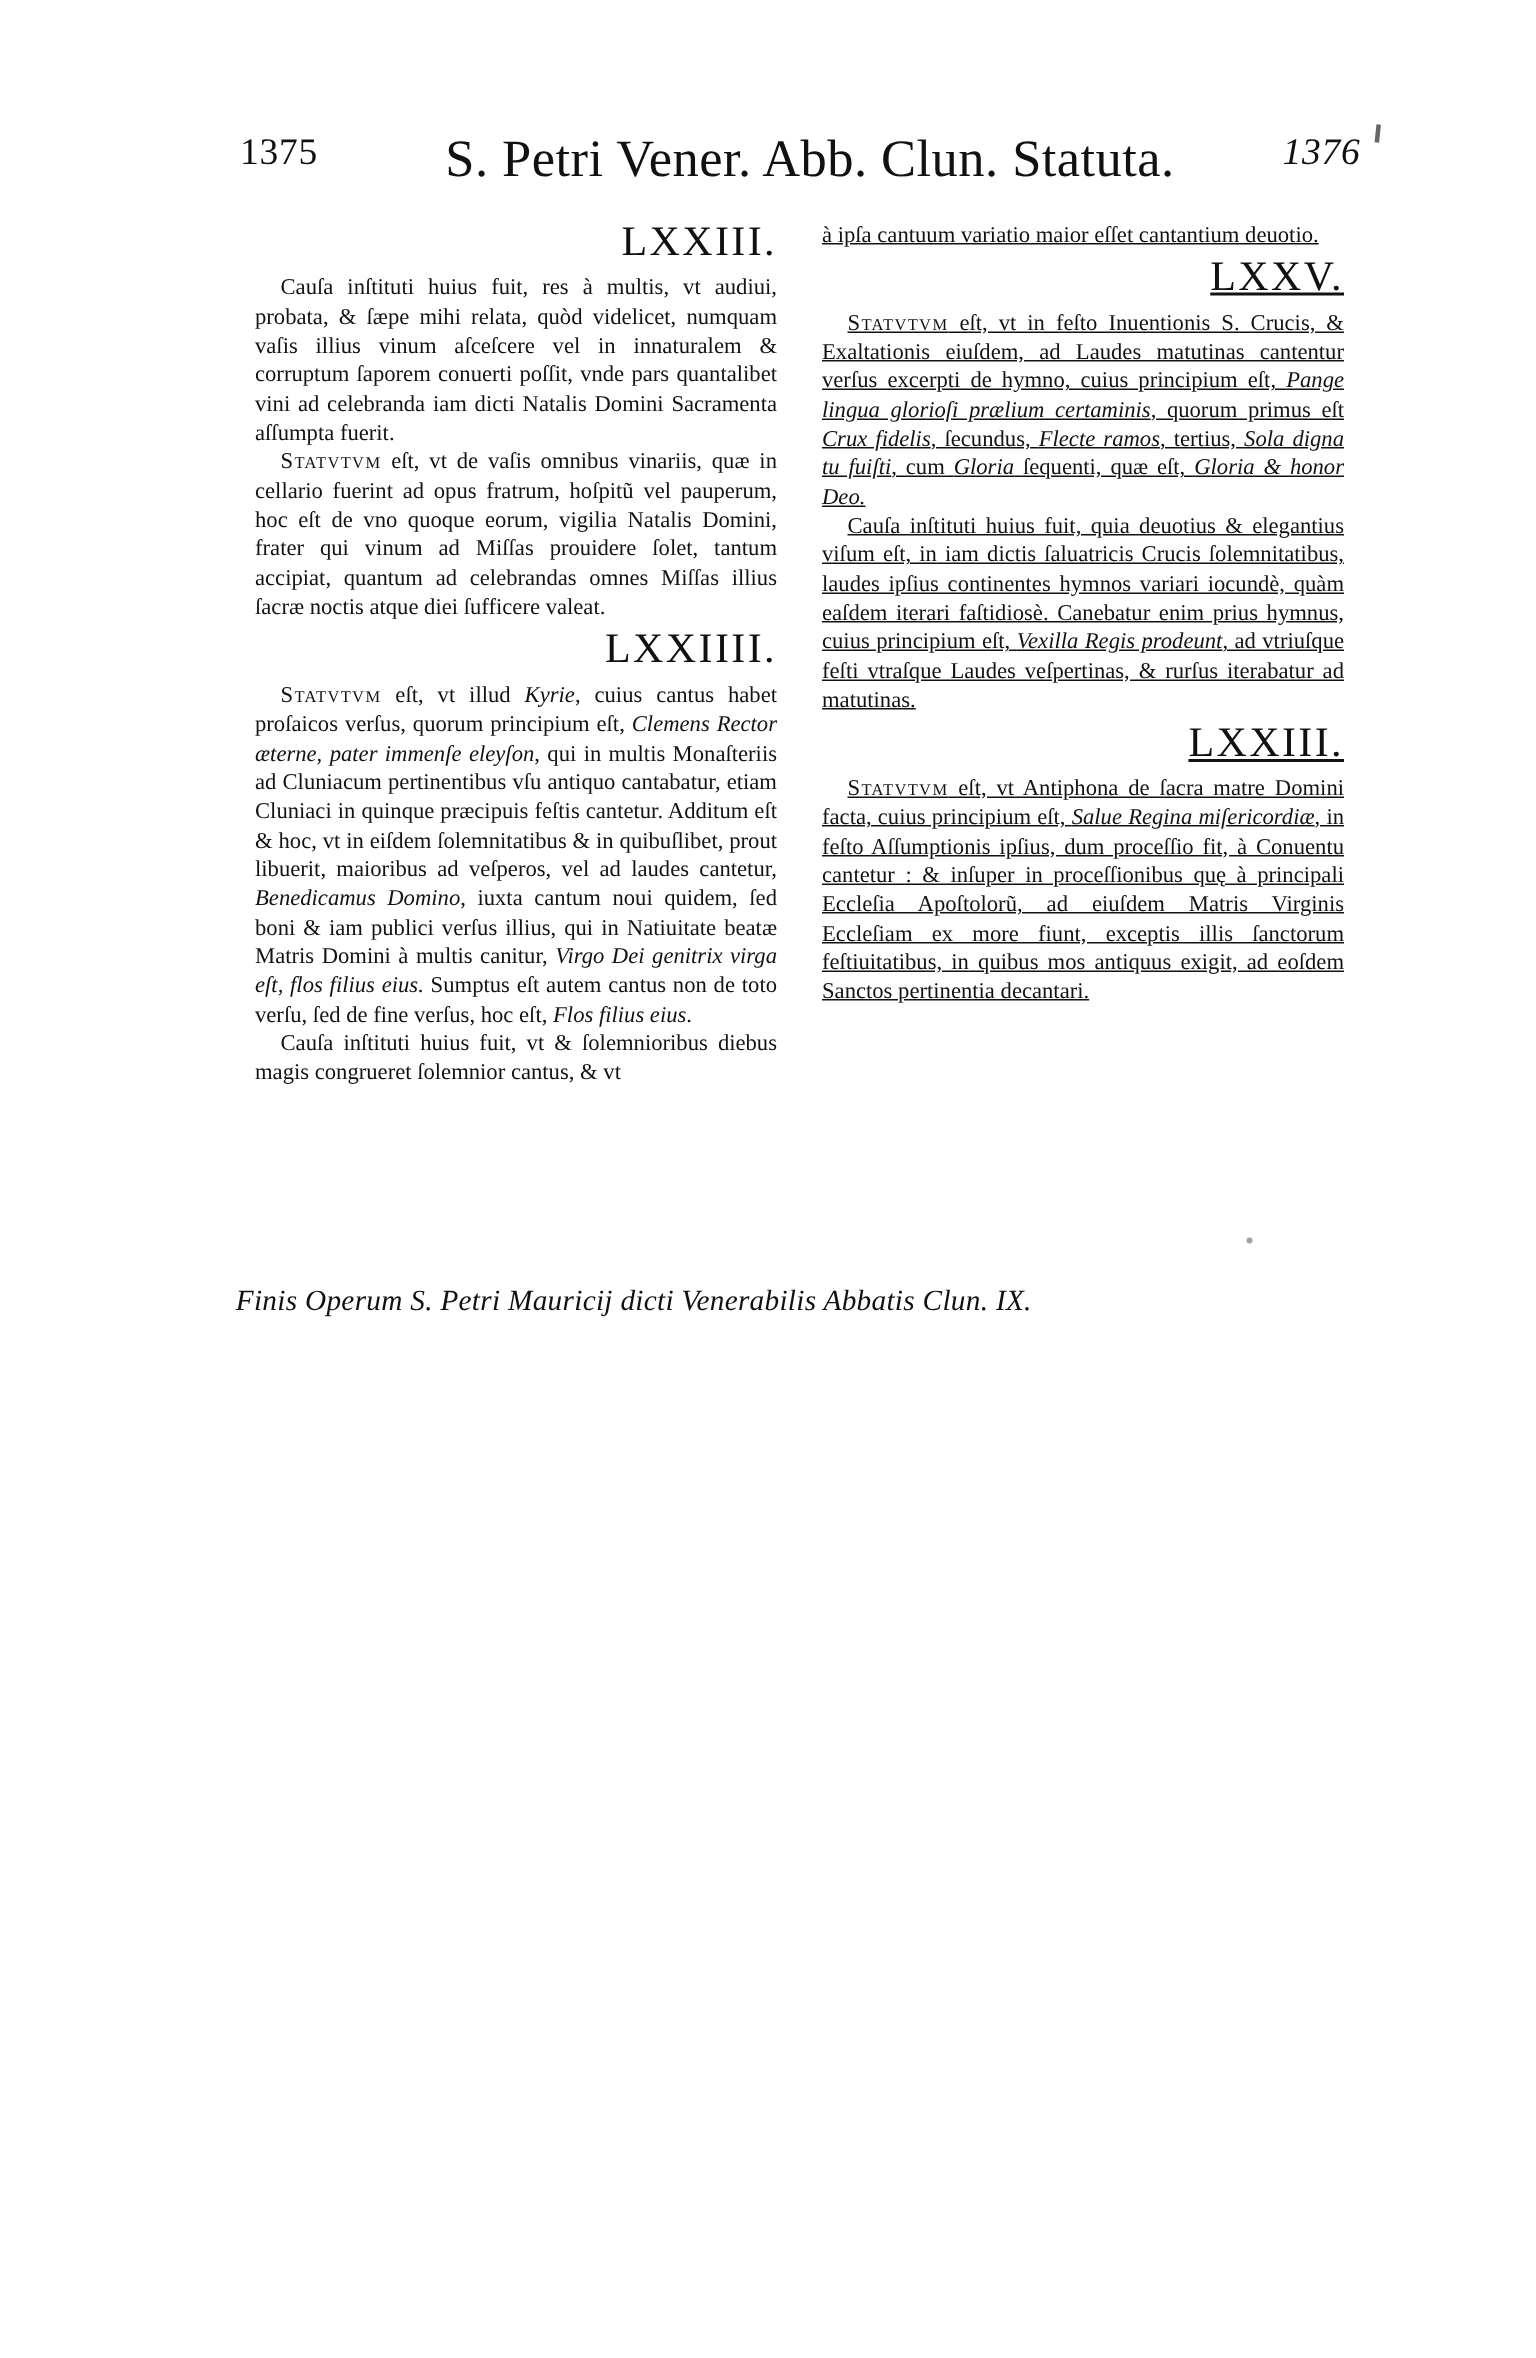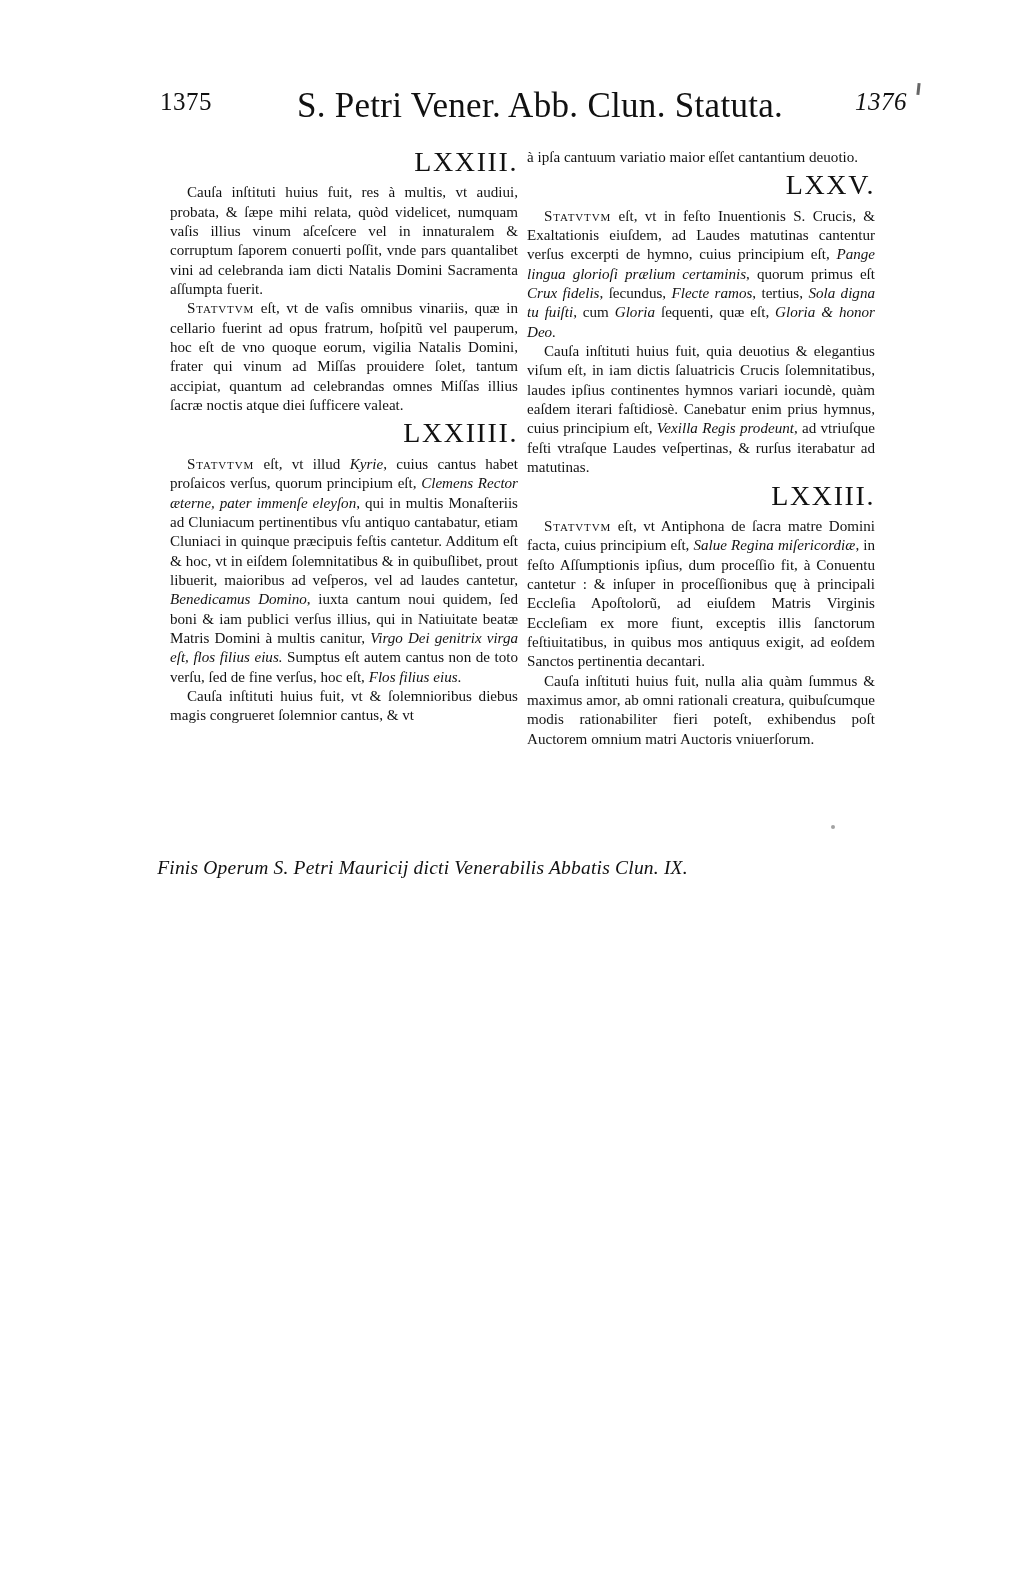--- a/index.html
+++ b/index.html
@@ -65,21 +65,21 @@
     top: 148px;
     width: 348px;
     font-size: 15.1px;
     line-height: 19.35px;
     text-align: justify;
     text-justify: inter-word;
     color: #121212;
     hyphens: manual;
   }
   .col-left  { left: 170px; }
-  .col-right { left: 527px; }
+  .col-right { left: 548px; text-decoration: underline; }
 
   .sec-head {
     text-align: right;
     font-size: 28px;
     letter-spacing: 1.6px;
     margin: 8px 0 12px 0;
     color: #111;
   }
   .col-left .sec-head:first-child { margin-top: 4px; }
 
@@ -152,21 +152,20 @@
     <div class="sec-head">LXXV.</div>
 
     <p><span class="smallcaps">Statvtvm</span> eſt, vt in feſto Inuentionis S. Crucis, &amp; Exaltationis eiuſdem, ad Laudes matutinas cantentur verſus excerpti de hymno, cuius principium eſt, <span class="ital">Pange lingua glorioſi prælium certaminis</span>, quorum primus eſt <span class="ital">Crux fidelis</span>, ſecundus, <span class="ital">Flecte ramos</span>, tertius, <span class="ital">Sola digna tu fuiſti</span>, cum <span class="ital">Gloria</span> ſequenti, quæ eſt, <span class="ital">Gloria &amp; honor Deo.</span></p>
 
     <p>Cauſa inſtituti huius fuit, quia deuotius &amp; elegantius viſum eſt, in iam dictis ſaluatricis Crucis ſolemnitatibus, laudes ipſius continentes hymnos variari iocundè, quàm eaſdem iterari faſtidiosè. Canebatur enim prius hymnus, cuius principium eſt, <span class="ital">Vexilla Regis prodeunt</span>, ad vtriuſque feſti vtraſque Laudes veſpertinas, &amp; rurſus iterabatur ad matutinas.</p>
 
     <div class="sec-head">LXXIII.</div>
 
     <p><span class="smallcaps">Statvtvm</span> eſt, vt Antiphona de ſacra matre Domini facta, cuius principium eſt, <span class="ital">Salue Regina miſericordiæ</span>, in feſto Aſſumptionis ipſius, dum proceſſio fit, à Conuentu cantetur : &amp; inſuper in proceſſionibus quę à principali Eccleſia Apoſtolorũ, ad eiuſdem Matris Virginis Eccleſiam ex more fiunt, exceptis illis ſanctorum feſtiuitatibus, in quibus mos antiquus exigit, ad eoſdem Sanctos pertinentia decantari.</p>
 
-    <p><span>Cauſa inſtituti huius fuit, nulla alia quàm ſummus &amp; maximus amor, ab omni rationali creatura, quibuſcumque modis rationabiliter fieri poteſt, exhibendus poſt Auctorem omnium matri Auctoris vniuerſorum.</span></p>
 
   </div>
 
   <div class="colophon">Finis Operum S. Petri Mauricij dicti Venerabilis Abbatis Clun. IX.</div>
 
   <div class="speck" style="left:831px; top:825px; width:4px; height:4px;"></div>
 
 </div>
 
 </body></html>

